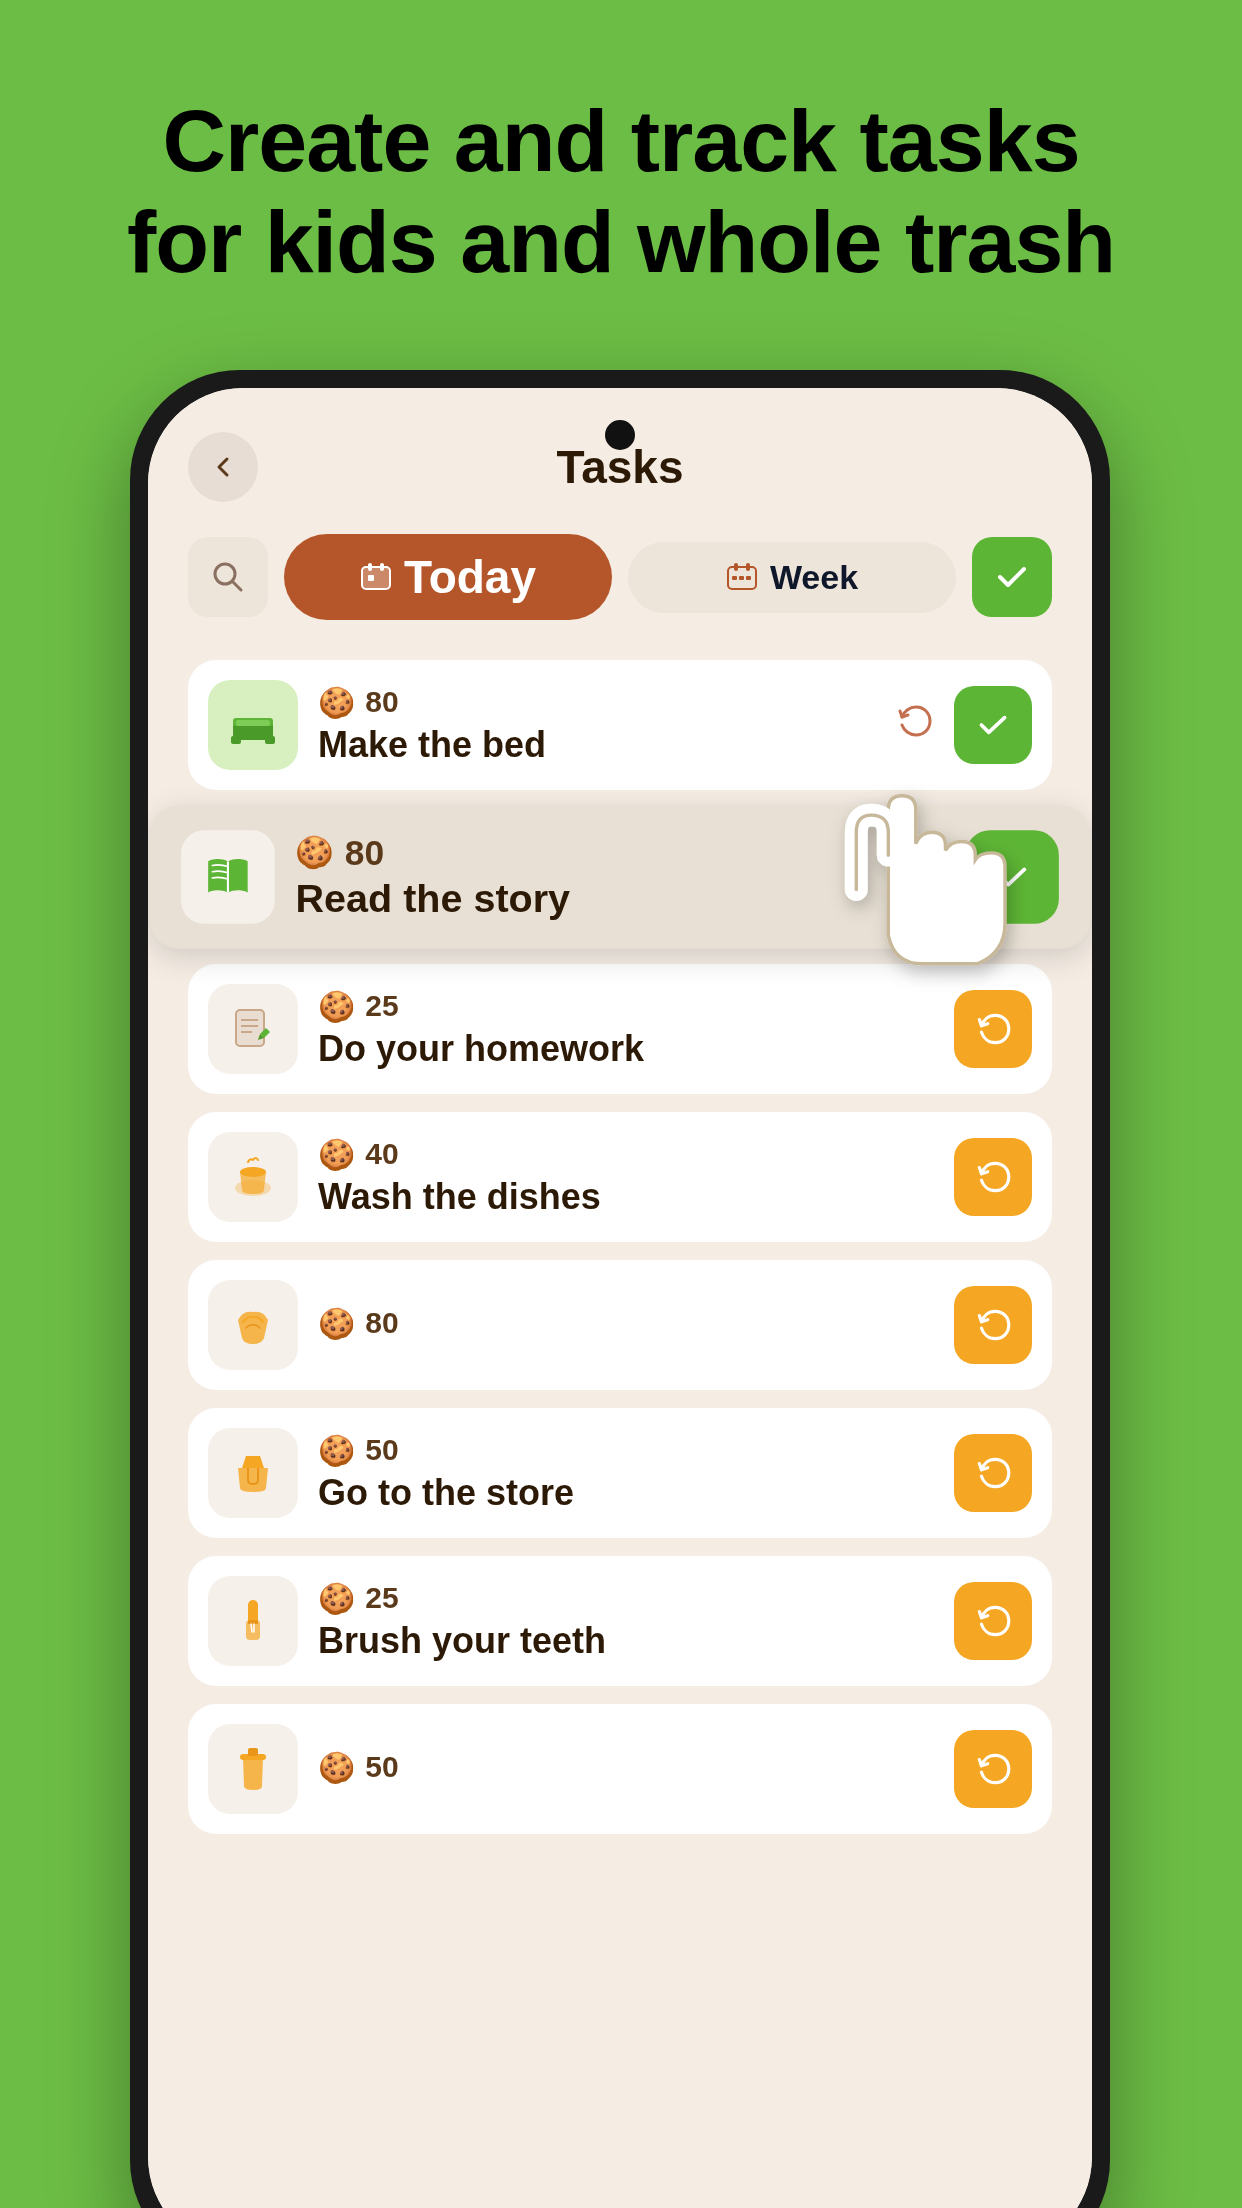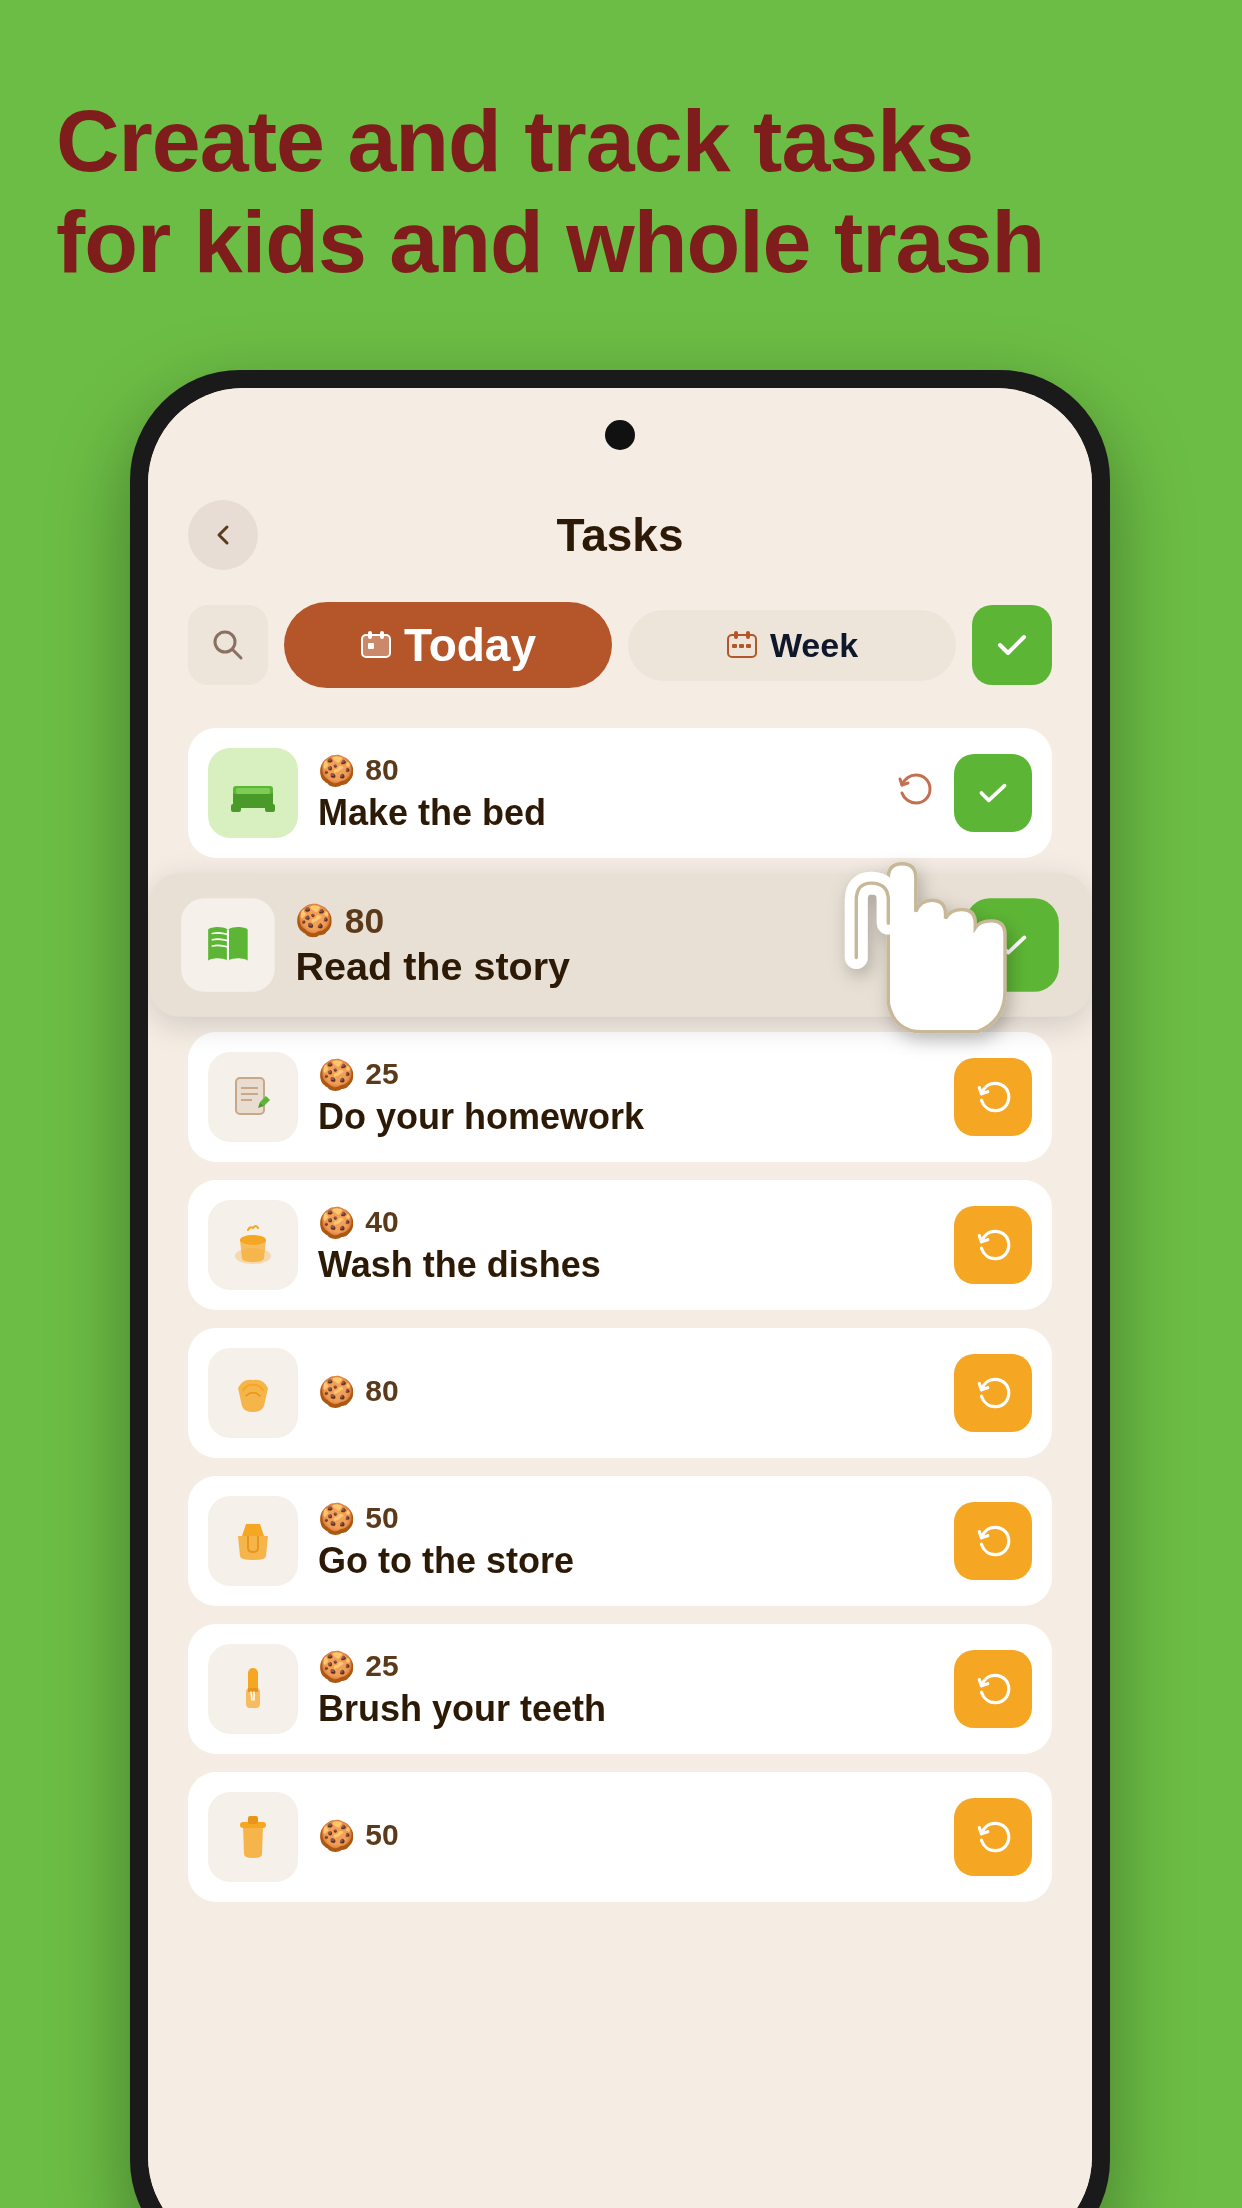--- a/index.html
+++ b/index.html
@@ -8,23 +8,23 @@
     body {
       width: 1242px;
       height: 2208px;
       background-color: #6cbd45;
       font-family: 'Arial Rounded MT Bold', 'Arial', sans-serif;
       overflow: hidden;
       position: relative;
     }
 
     .headline {
-      text-align: left;
+      text-align: center;
       padding: 90px 56px 60px;
-      color: #7f1d1d;
+      color: #000000;
       font-size: 88px;
       font-weight: 900;
       line-height: 1.15;
       letter-spacing: -1px;
     }
 
     
     .phone-frame {
       position: absolute;
       top: 370px;
@@ -71,21 +71,21 @@
       background: #f5ede4;
       border-radius: 95px;
       overflow: hidden;
     }
 
     
     .top-bar {
       display: flex;
       align-items: center;
       justify-content: center;
-      padding: 120px 40px 20px;
+      padding: 52px 40px 20px;
       position: relative;
     }
 
     .back-button {
       position: absolute;
       left: 40px;
       width: 70px;
       height: 70px;
       background: #e8ddd5;
       border-radius: 50%;

